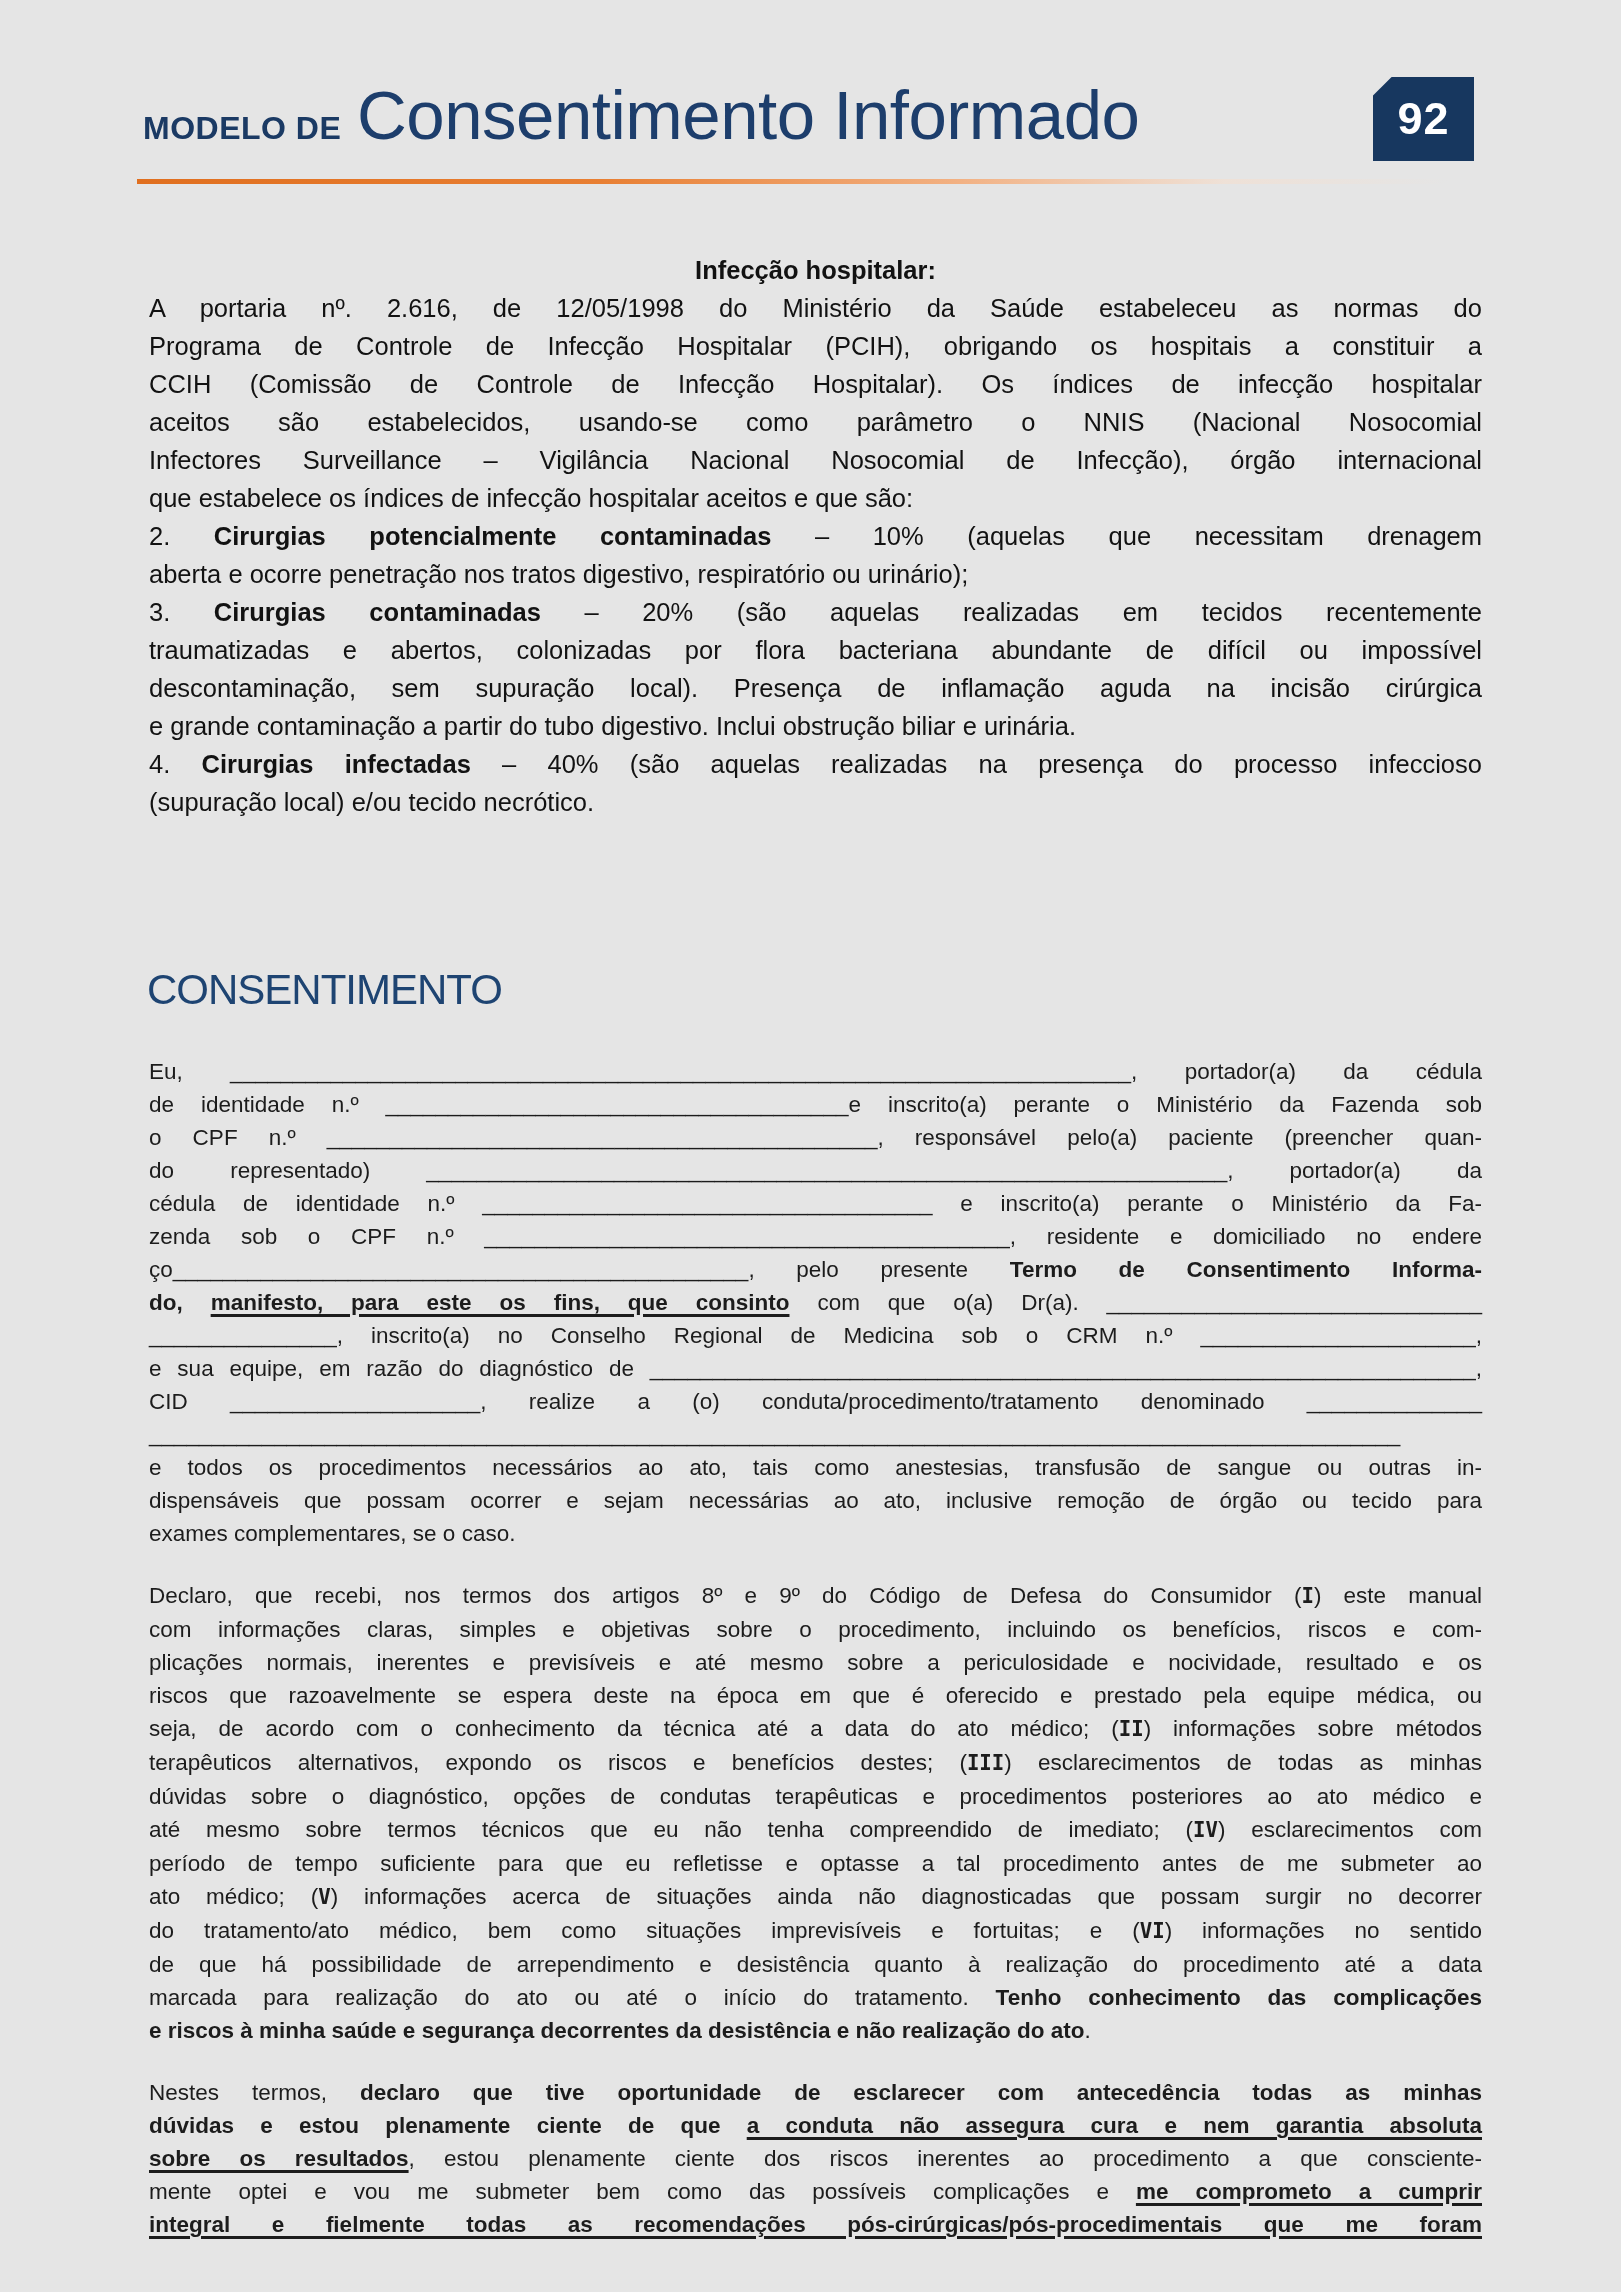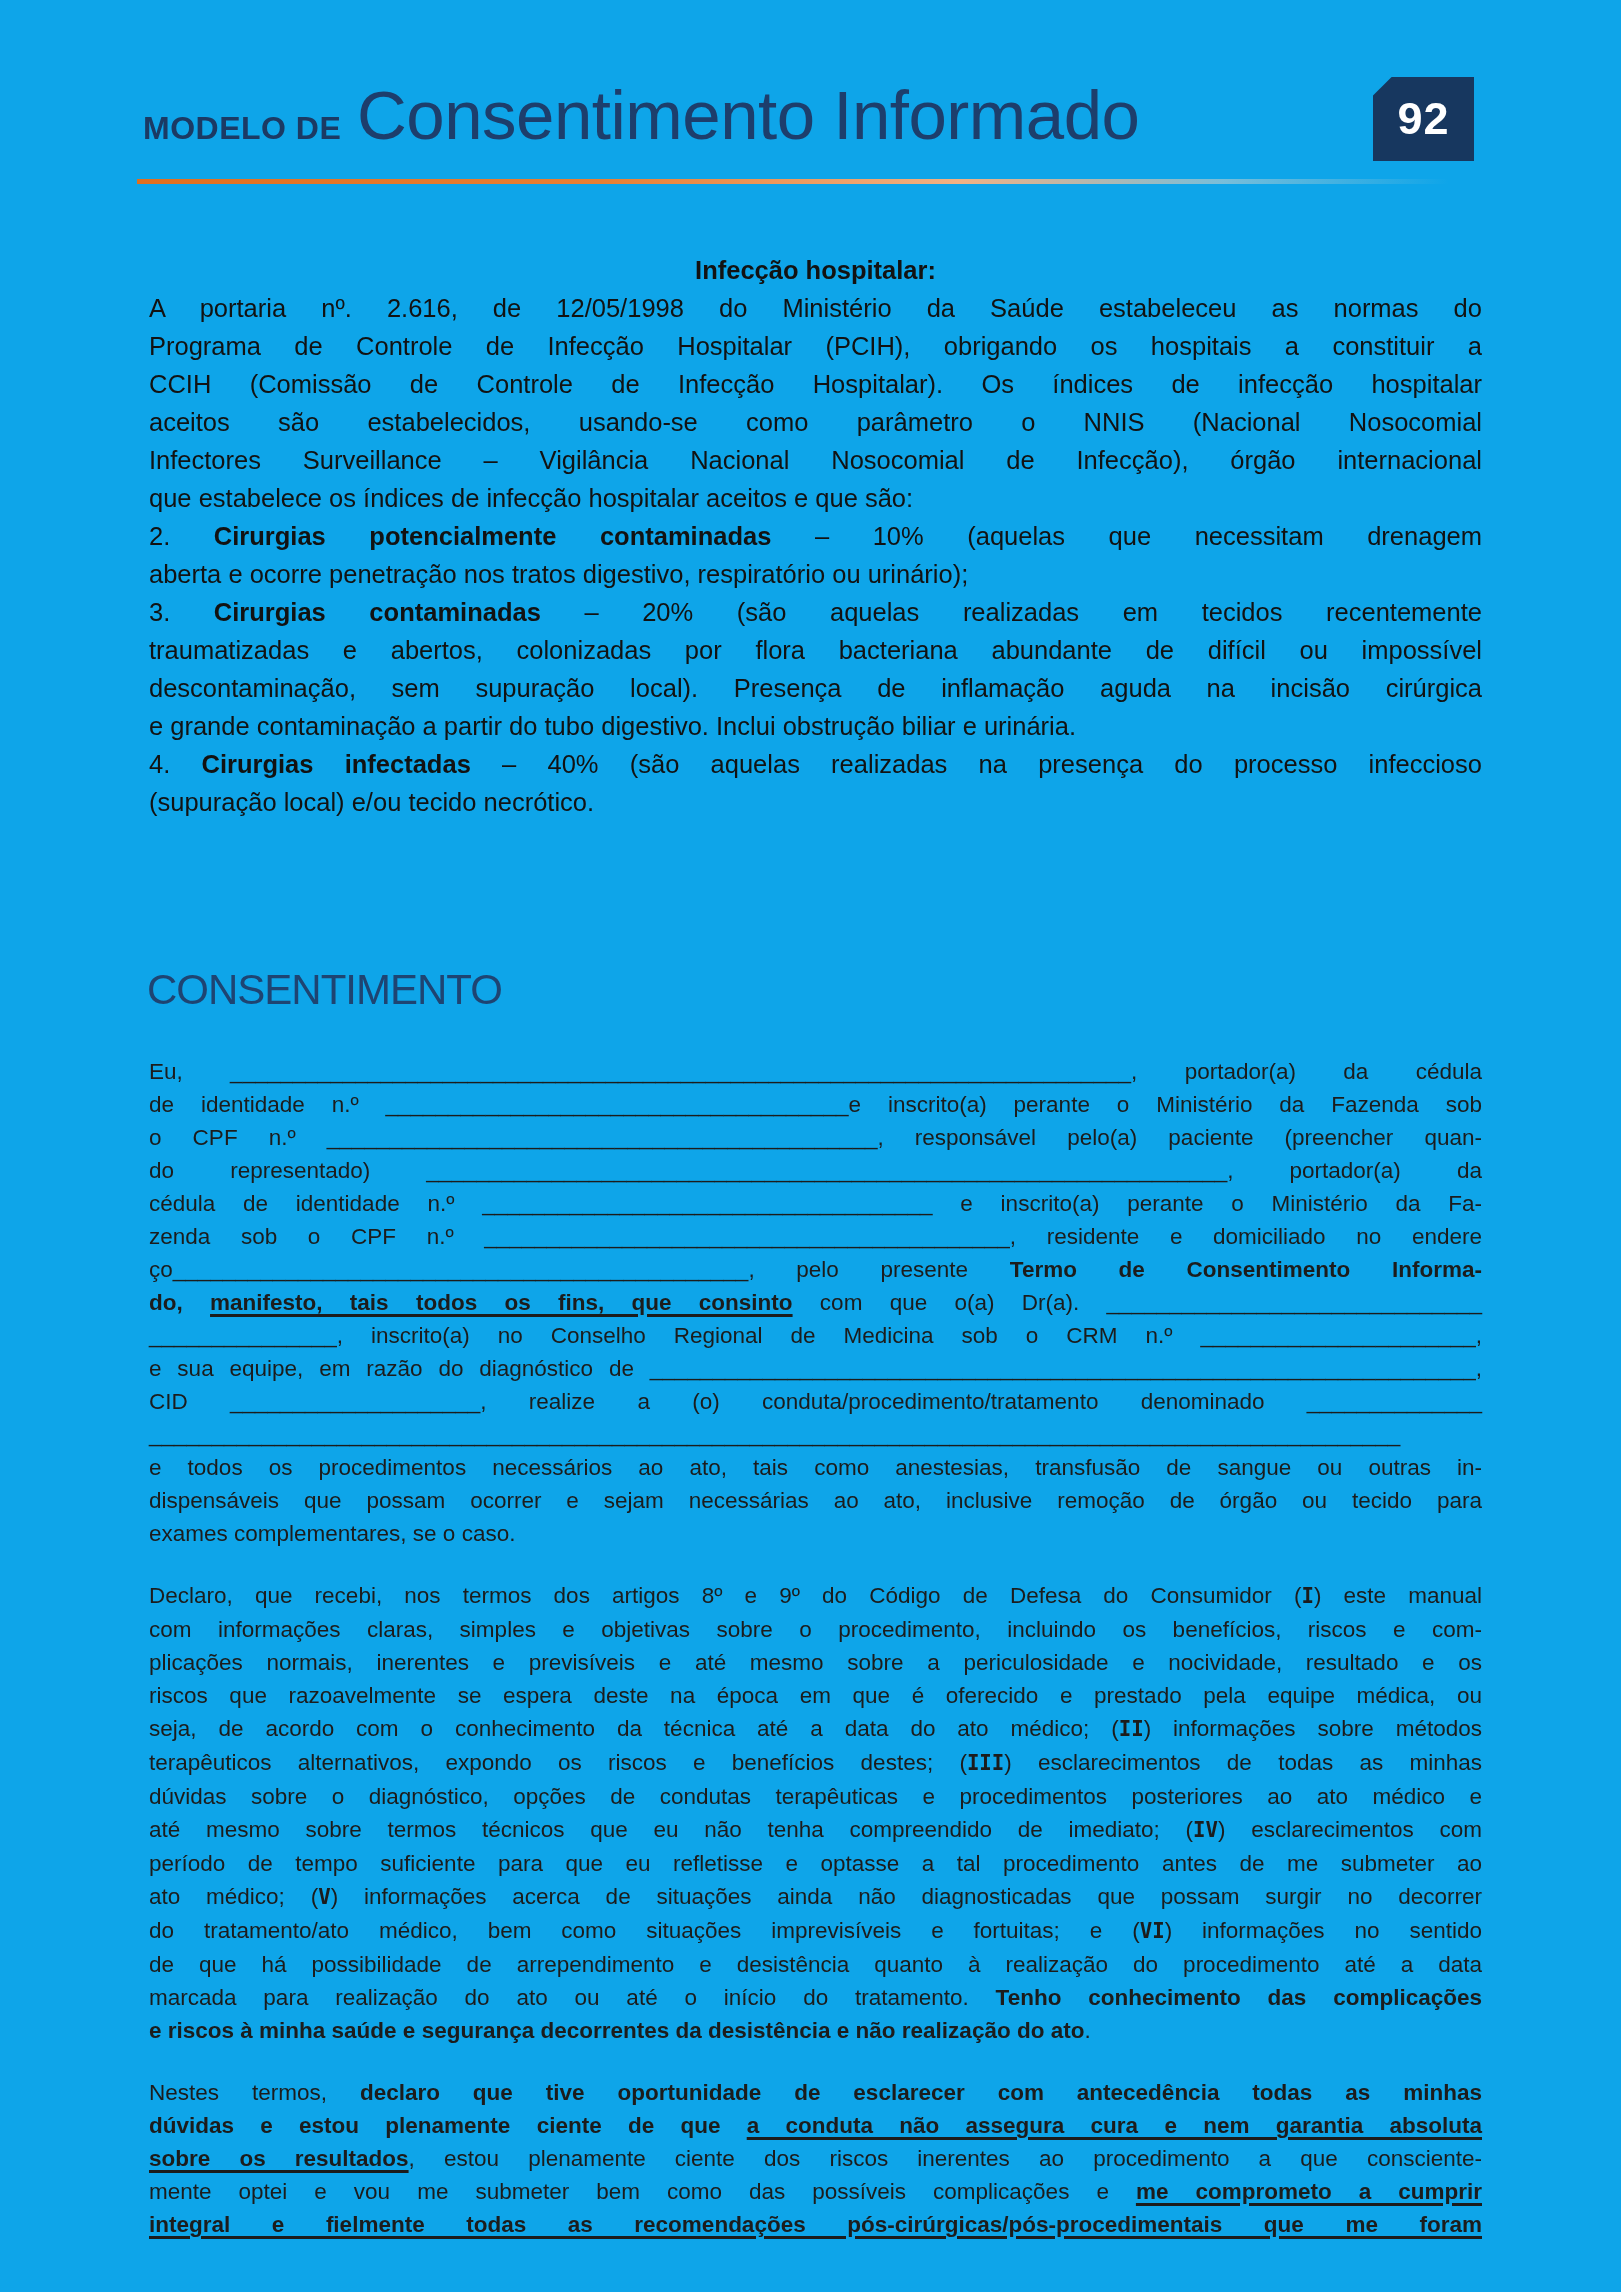--- a/index.html
+++ b/index.html
@@ -1,16 +1,16 @@
 <!DOCTYPE html>
 <html><head>
 <meta charset="utf-8">
 <style>
   html,body{margin:0;padding:0;background:#ffffff;}
-  .page{position:relative;width:1621px;height:2293px;background:#0ea5e9;overflow:hidden;
+  .page{position:relative;width:1621px;height:2293px;background:#e5e5e5;overflow:hidden;
         font-family:"Liberation Sans","DejaVu Sans",sans-serif;color:#161616;}
 
   
   .hdr{position:absolute;left:143px;top:76px;right:255px;display:flex;align-items:baseline;gap:15.7px;white-space:nowrap;}
   .kicker{font-size:32px;font-weight:bold;color:#1b3a64;letter-spacing:0.5px;}
   .title{font-size:69px;font-weight:300;color:#1d3e6c;letter-spacing:-0.5px;}
   .rule{position:absolute;left:137px;top:179px;width:1325px;height:4.9px;
         background:linear-gradient(to right,#e06f1f 0%,#e87f33 35%,#f2b183 62%,rgba(250,220,198,.45) 82%,rgba(255,255,255,0) 99%);}
   .badge{position:absolute;left:1373px;top:77px;width:101px;height:84px;background:#17375f;
          clip-path:polygon(18.6px 0,100% 0,100% 100%,0 100%,0 18.6px);
@@ -81,21 +81,21 @@
 
   <section class="consent">
     <div class="par">
         <div class="jl">Eu, ________________________________________________________________________, portador(a) da cédula</div>
         <div class="jl">de identidade n.º _____________________________________e inscrito(a) perante o Ministério da Fazenda sob</div>
         <div class="jl">o CPF n.º ____________________________________________, responsável pelo(a) paciente (preencher quan-</div>
         <div class="jl">do representado) ________________________________________________________________, portador(a) da</div>
         <div class="jl">cédula de identidade n.º ____________________________________ e inscrito(a) perante o Ministério da Fa-</div>
         <div class="jl">zenda sob o CPF n.º __________________________________________, residente e domiciliado no endere</div>
         <div class="jl">ço______________________________________________, pelo presente <span class="b">Termo de Consentimento Informa-</span></div>
-        <div class="jl"><span class="b">do, </span><span class="b u">manifesto, tais todos os fins, que consinto</span> com que o(a) Dr(a). ______________________________</div>
+        <div class="jl"><span class="b">do, </span><span class="b u">manifesto, para este os fins, que consinto</span> com que o(a) Dr(a). ______________________________</div>
         <div class="jl">_______________, inscrito(a) no Conselho Regional de Medicina sob o CRM n.º ______________________,</div>
         <div class="jl">e sua equipe, em razão do diagnóstico de __________________________________________________________________,</div>
         <div class="jl">CID ____________________, realize a (o) conduta/procedimento/tratamento denominado ______________</div>
         <div class="jl last">____________________________________________________________________________________________________</div>
         <div class="jl">e todos os procedimentos necessários ao ato, tais como anestesias, transfusão de sangue ou outras in-</div>
         <div class="jl">dispensáveis que possam ocorrer e sejam necessárias ao ato, inclusive remoção de órgão ou tecido para</div>
         <div class="jl last">exames complementares, se o caso.</div>
       </div>
     <div class="par">
         <div class="jl">Declaro, que recebi, nos termos dos artigos 8º e 9º do Código de Defesa do Consumidor (<span class="m">I</span>) este manual</div>

